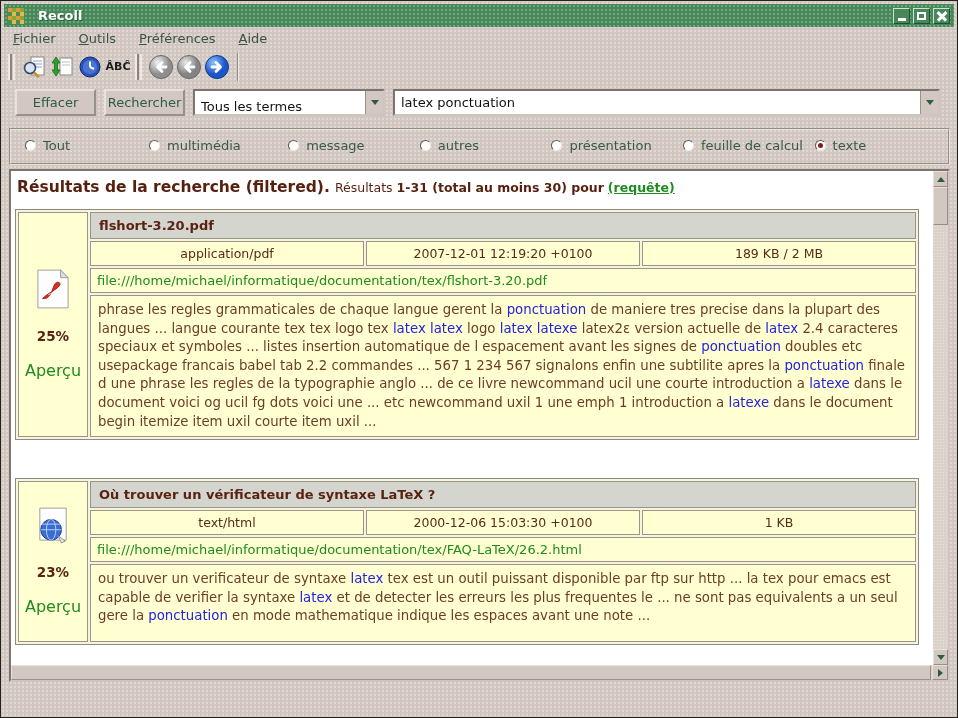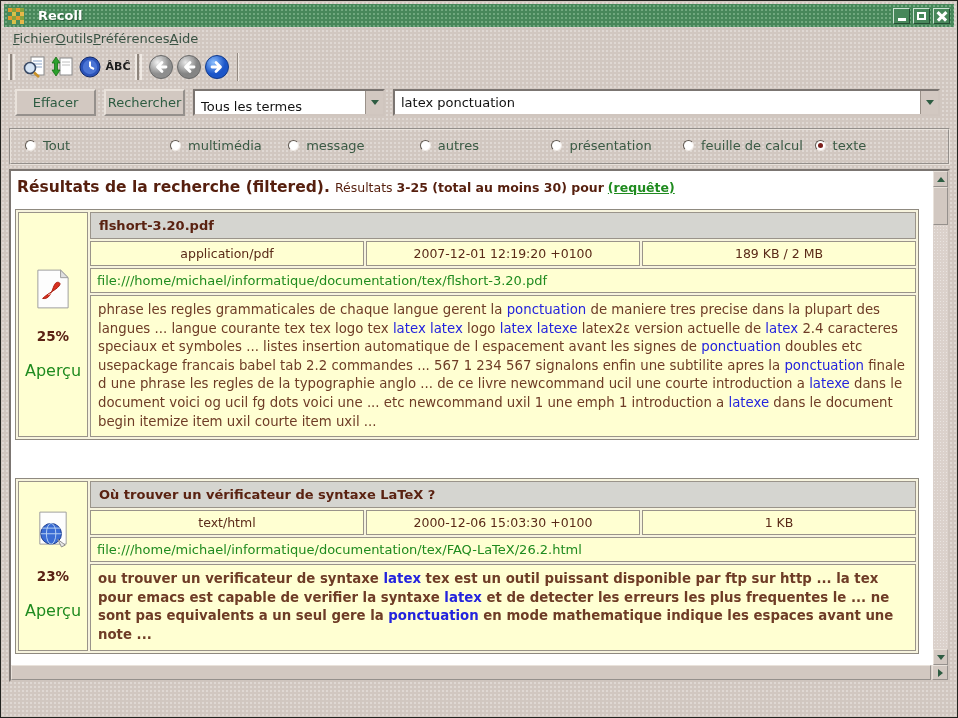--- a/index.html
+++ b/index.html
@@ -39,21 +39,21 @@
   .g-max { width: 9px; height: 8px; border: 2px solid #fff; }
   .g-close { position: relative; width: 10px; height: 10px; }
   .g-close::before, .g-close::after {
     content: ""; position: absolute; left: -1px; top: 4px; width: 12px; height: 2.5px; background: #fff;
   }
   .g-close::before { transform: rotate(45deg); }
   .g-close::after  { transform: rotate(-45deg); }
   
   .menubar {
     position: absolute; left: 4px; top: 27px; right: 4px; height: 21px;
-    display: flex; align-items: center; padding-left: 8px;
+    display: flex; align-items: center; gap: 23px; padding-left: 8px;
     font-size: 13px; color: #3a5344;
   }
   .menu-item { cursor: pointer; }
   .menu-item u { text-decoration: underline; }
   
   .toolbar {
     position: absolute; left: 4px; top: 49px; height: 33px;
     display: flex; align-items: center;
   }
   .tb-handle {
@@ -151,21 +151,21 @@
     background: #ffffd2; text-align: center; color: #5a2a18;
     font-size: 12.5px; padding: 4px 2px;
   }
   td.url-cell { background: #ffffd2; padding: 4px 6px; font-size: 13px; }
   td.snippet-cell {
     background: #ffffd2; padding: 5px 7px; color: #6e3c26;
     font-size: 13.3px; line-height: 1.4;
   }
   .hl { color: #2323dd; }
   .result-0 td.snippet-cell { min-height: 130px; height: 132px; vertical-align: top; }
-  .result-1 td.snippet-cell { height: 78px; vertical-align: top; font-weight: bold; }
+  .result-1 td.snippet-cell { height: 78px; vertical-align: top; }
   table.result-0 { margin-bottom: 38px; }
   
   .vscroll {
     position: absolute; right: 0; top: 0; width: 15px; bottom: 15px;
     background-color: #dbd1cb;
     background-image: radial-gradient(circle, rgba(255,255,255,.4) 0.7px, transparent 1px);
     background-size: 3px 3px;
   }
   .hscroll {
     position: absolute; left: 0; right: 0; bottom: 0; height: 15px;
@@ -328,21 +328,21 @@
           <span class="tri-down"></span>
         </span>
     </div>
   </div>
 
   <div class="filter-frame" id="filter-frame">
       <span class="radio-option" style="left: 14px;">
         <span class="radio-circle"></span>
         <span>Tout</span>
       </span>
-      <span class="radio-option" style="left: 159px;">
+      <span class="radio-option" style="left: 138px;">
         <span class="radio-circle"></span>
         <span>multimédia</span>
       </span>
       <span class="radio-option" style="left: 277.2px;">
         <span class="radio-circle"></span>
         <span>message</span>
       </span>
       <span class="radio-option" style="left: 408.8px;">
         <span class="radio-circle"></span>
         <span>autres</span>
@@ -362,21 +362,21 @@
         <span>texte</span>
       </span>
     </div>
 
   <div class="results-frame">
     <div class="viewport">
       <div class="results-header">
         <span class="rh-title">Résultats de la recherche (filtered).</span>
         <span class="rh-rest">
           <span>Résultats</span>
-          <span class="rh-bold">3-25 (total au moins 30) pour</span>
+          <span class="rh-bold">1-31 (total au moins 30) pour</span>
           <span class="rh-link">(requête)</span>
         </span>
       </div>
       <div id="results-container">
   <table class="result result-0">
     <tbody>
               <tr>
       <td class="left-cell" rowspan="4">
         <div class="left-inner">
           <span>

